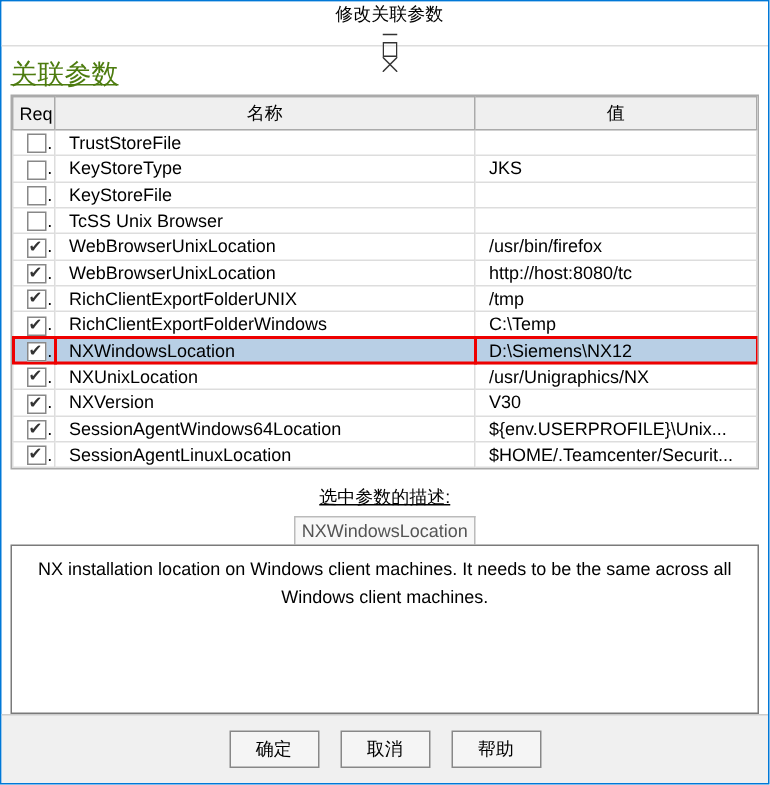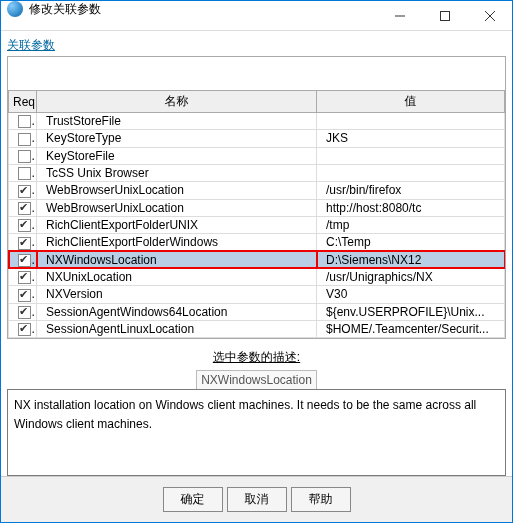--- a/index.html
+++ b/index.html
@@ -12,22 +12,24 @@
     height: 523px;
     overflow: hidden;
     display: flex;
     flex-direction: column;
     border: 1px solid #0078d7;
   }
   .titlebar {
     height: 30px;
     background: #fff;
     display: flex;
+    align-items: center;
     padding-left: 6px;
     border-bottom: 1px solid #ddd;
+    flex-direction: column;
   }
   .app-icon {
     width: 16px; height: 16px;
     border-radius: 50%;
     background: radial-gradient(circle at 30% 30%, #8cf, #06a);
     margin-right: 6px;
   }
   .title-text { flex: 0 0 auto; color: #000; }
   .title-spacer { flex: 1; }
   .win-btn {
@@ -37,37 +39,36 @@
   }
   .win-btn svg { width: 10px; height: 10px; stroke: #333; stroke-width: 1; fill: none; }
   .content {
     flex: 1;
     display: flex;
     flex-direction: column;
     padding: 4px 6px 0 6px;
     overflow: hidden;
   }
   .section-label {
-    font-size: 12px;
-    color: #0369a1;
+    font-size: 18px;
+    color: #4d7c0f;
     margin: 2px 0 2px 0;
     text-decoration: underline;
     display: inline-block;
     width: fit-content;
   }
   .table-wrap {
     border: 1px solid #aaa;
     flex: 0 0 auto;
     overflow: hidden;
   }
   table {
     border-collapse: collapse;
     width: 100%;
     table-layout: fixed;
-    margin-top: 33px;
   }
   th {
     background: #efefef;
     border: 1px solid #aaa;
     font-weight: normal;
     padding: 2px 4px;
     text-align: center;
     height: 20px;
   }
   td {
@@ -121,25 +122,26 @@
     background: #f8f8f8;
     color: #555;
   }
   .desc-body {
     border: 1px solid #7a7a7a;
     background: #fff;
     flex: 1;
     padding: 6px;
     line-height: 1.6;
     overflow: auto;
+    text-align: center;
   }
   .button-bar {
     display: flex;
     justify-content: center;
-    gap: 4px;
+    gap: 14px;
     padding: 10px 0;
     border-top: 1px solid #ccc;
     background: #f0f0f0;
   }
   .btn {
     min-width: 60px;
     padding: 3px 14px;
     border: 1px solid #888;
     background: #f5f5f5;
     text-align: center;

